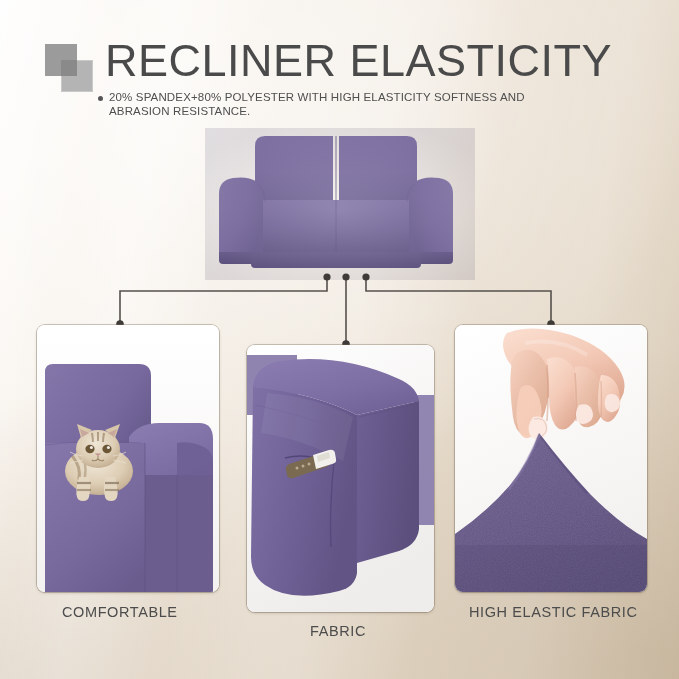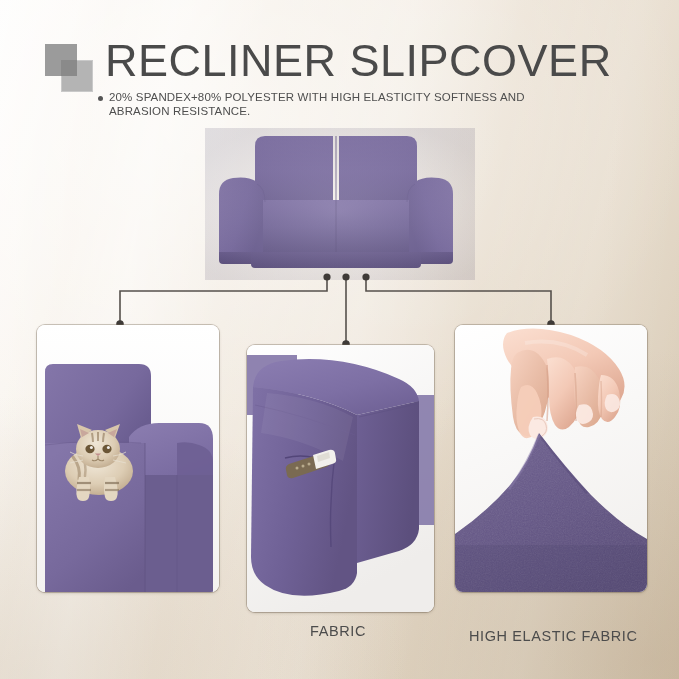--- a/index.html
+++ b/index.html
@@ -139,36 +139,36 @@
 
   .caption {
     position: absolute;
     font-size: 14.5px;
     letter-spacing: 0.6px;
     color: #4c4c4c;
     white-space: nowrap;
   }
   .cap-left  { left: 62px;  top: 604px; }
   .cap-mid   { left: 310px; top: 623px; }
-  .cap-right { left: 469px; top: 628px; }
+  .cap-right { left: 469px; top: 604px; }
 </style>
 </head>
 <body>
 
 <div id="stage">
 
   <div class="vignette"></div>
 
   <div class="logo-mark">
     <div class="logo-sq a"></div>
     <div class="logo-sq b"></div>
     <div class="logo-sq c"></div>
   </div>
 
-  <div class="headline">RECLINER SLIPCOVER</div>
+  <div class="headline">RECLINER ELASTICITY</div>
 
   <div class="bullet-row">
     <div class="bullet-dot"></div>
     <div class="bullet-text">20% SPANDEX+80% POLYESTER WITH HIGH ELASTICITY SOFTNESS AND ABRASION RESISTANCE.</div>
   </div>
 
   <div class="sofa-wrap">
     <svg class="sofa" viewBox="0 0 270 152" xmlns="http://www.w3.org/2000/svg">
       <defs>
         <linearGradient id="gBack" x1="0" y1="0" x2="0" y2="1">
@@ -321,20 +321,21 @@
         <path d="M61,131 l-3.2,-2.6 h6.4 z" fill="#c08f8c"></path>
         <path d="M61,131 v3 M61,134 q-3,3 -6,1 M61,134 q3,3 6,1" stroke="#8d7758" stroke-width="1.1" fill="none" opacity="0.8"></path>
 
         <path d="M46,131 q-9,-1 -13,-4 M46,135 q-9,2 -13,3 M76,131 q9,-1 13,-4 M76,135 q9,2 13,3" stroke="#e8e0d2" stroke-width="0.9" fill="none" opacity="0.8"></path>
       </g>
 
       <rect x="0" y="0" width="182" height="267" fill="none"></rect>
       <rect x="0" y="0" width="182" height="267" fill="url(#pBg)" opacity="0"></rect>
     </svg>
   </div>
+  <div class="caption cap-left">COMFORTABLE</div>
 
   <div class="panel panel-mid">
     <svg class="panel-inner" viewBox="0 0 187 267" preserveAspectRatio="xMidYMid slice" xmlns="http://www.w3.org/2000/svg">
       <defs>
         <linearGradient id="p2Bg" x1="0" y1="0" x2="0.4" y2="1">
           <stop offset="0%" stop-color="#ffffff"></stop>
           <stop offset="100%" stop-color="#efedeb"></stop>
         </linearGradient>
         <linearGradient id="p2Top" x1="0" y1="0" x2="0.8" y2="1">
           <stop offset="0%" stop-color="#8b7db1"></stop>

